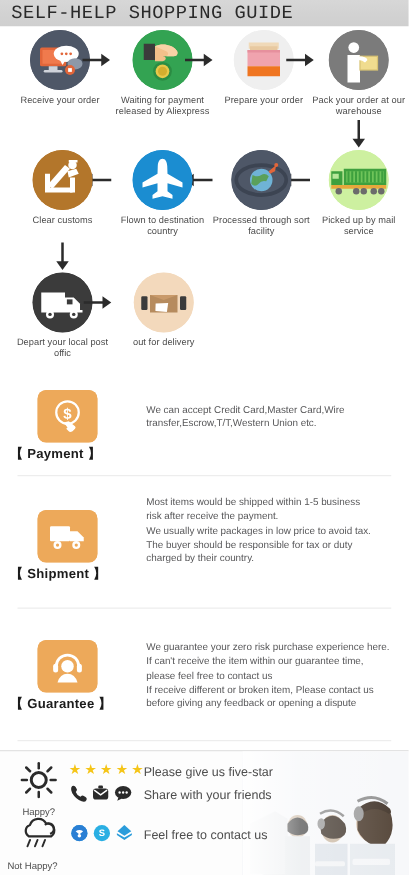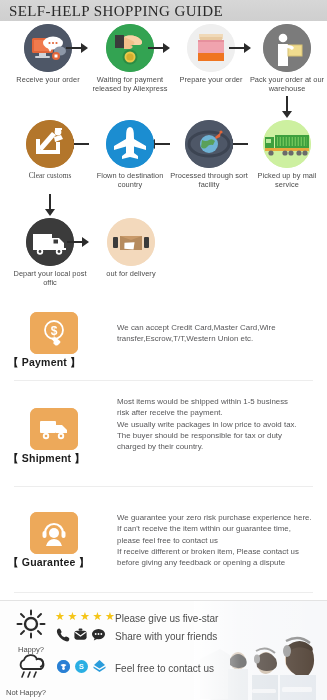--- a/index.html
+++ b/index.html
@@ -11,21 +11,21 @@
   }
   .page { position: relative; width: 327px; height: 700px; background:#fff; }
 
   
   .header-band {
     position:absolute; left:0; top:0; width:327px; height:21px;
     background: linear-gradient(to bottom, #d7d7d7 0%, #d2d2d2 55%, #cfcfcf 100%);
   }
   .header-title {
     position:absolute; left:9px; top:1px;
-    font-family:Liberation Serif, serif;
+    font-family:Liberation Mono, monospace;
     font-size:15px; letter-spacing:.4px; color:#2a2a2a; line-height:20px;
     white-space:nowrap;
   }
 
   
   .flow { position:absolute; left:0; top:22px; width:278px; height:278px; }
   .step { position:absolute; width:80px; text-align:center; }
   .circ {
     width:48px; height:48px; border-radius:50%;
     margin:0 auto; position:relative; overflow:hidden;
@@ -265,21 +265,21 @@
         </svg>
       </div>
       <div class="step-label">Flown to destination country</div>
     </div>
 
     <div class="arrow-h rev" style="left:67px; top:117px;">
       <div class="shaft"></div>
         <div class="head"></div>
     </div>
 
-    <div class="step" style="left:10px; top:98px;font-family:Liberation Serif, serif;">
+    <div class="step" style="left:10px; top:98px;">
       <div class="circ" style="background:#b3762b;">
         <svg viewBox="0 0 48 48" width="48" height="48">
           <circle cx="24" cy="24" r="24" fill="#b3762b"></circle>
           <circle cx="32" cy="12" r="3.4" fill="#ffffff"></circle>
           <rect x="29" y="8" width="7" height="2" fill="#ffffff"></rect>
           <path d="M28 17 l7-2 l2 4 l-8 3 z" fill="#ffffff"></path>
           <path d="M30 15 l-14 16 l-4-3 l14-16 z" fill="#ffffff"></path>
           <rect x="10" y="19" width="4" height="13" fill="#ffffff"></rect>
           <rect x="10" y="30" width="22" height="4" fill="#ffffff"></rect>
           <rect x="30" y="22" width="4" height="12" fill="#ffffff"></rect>

